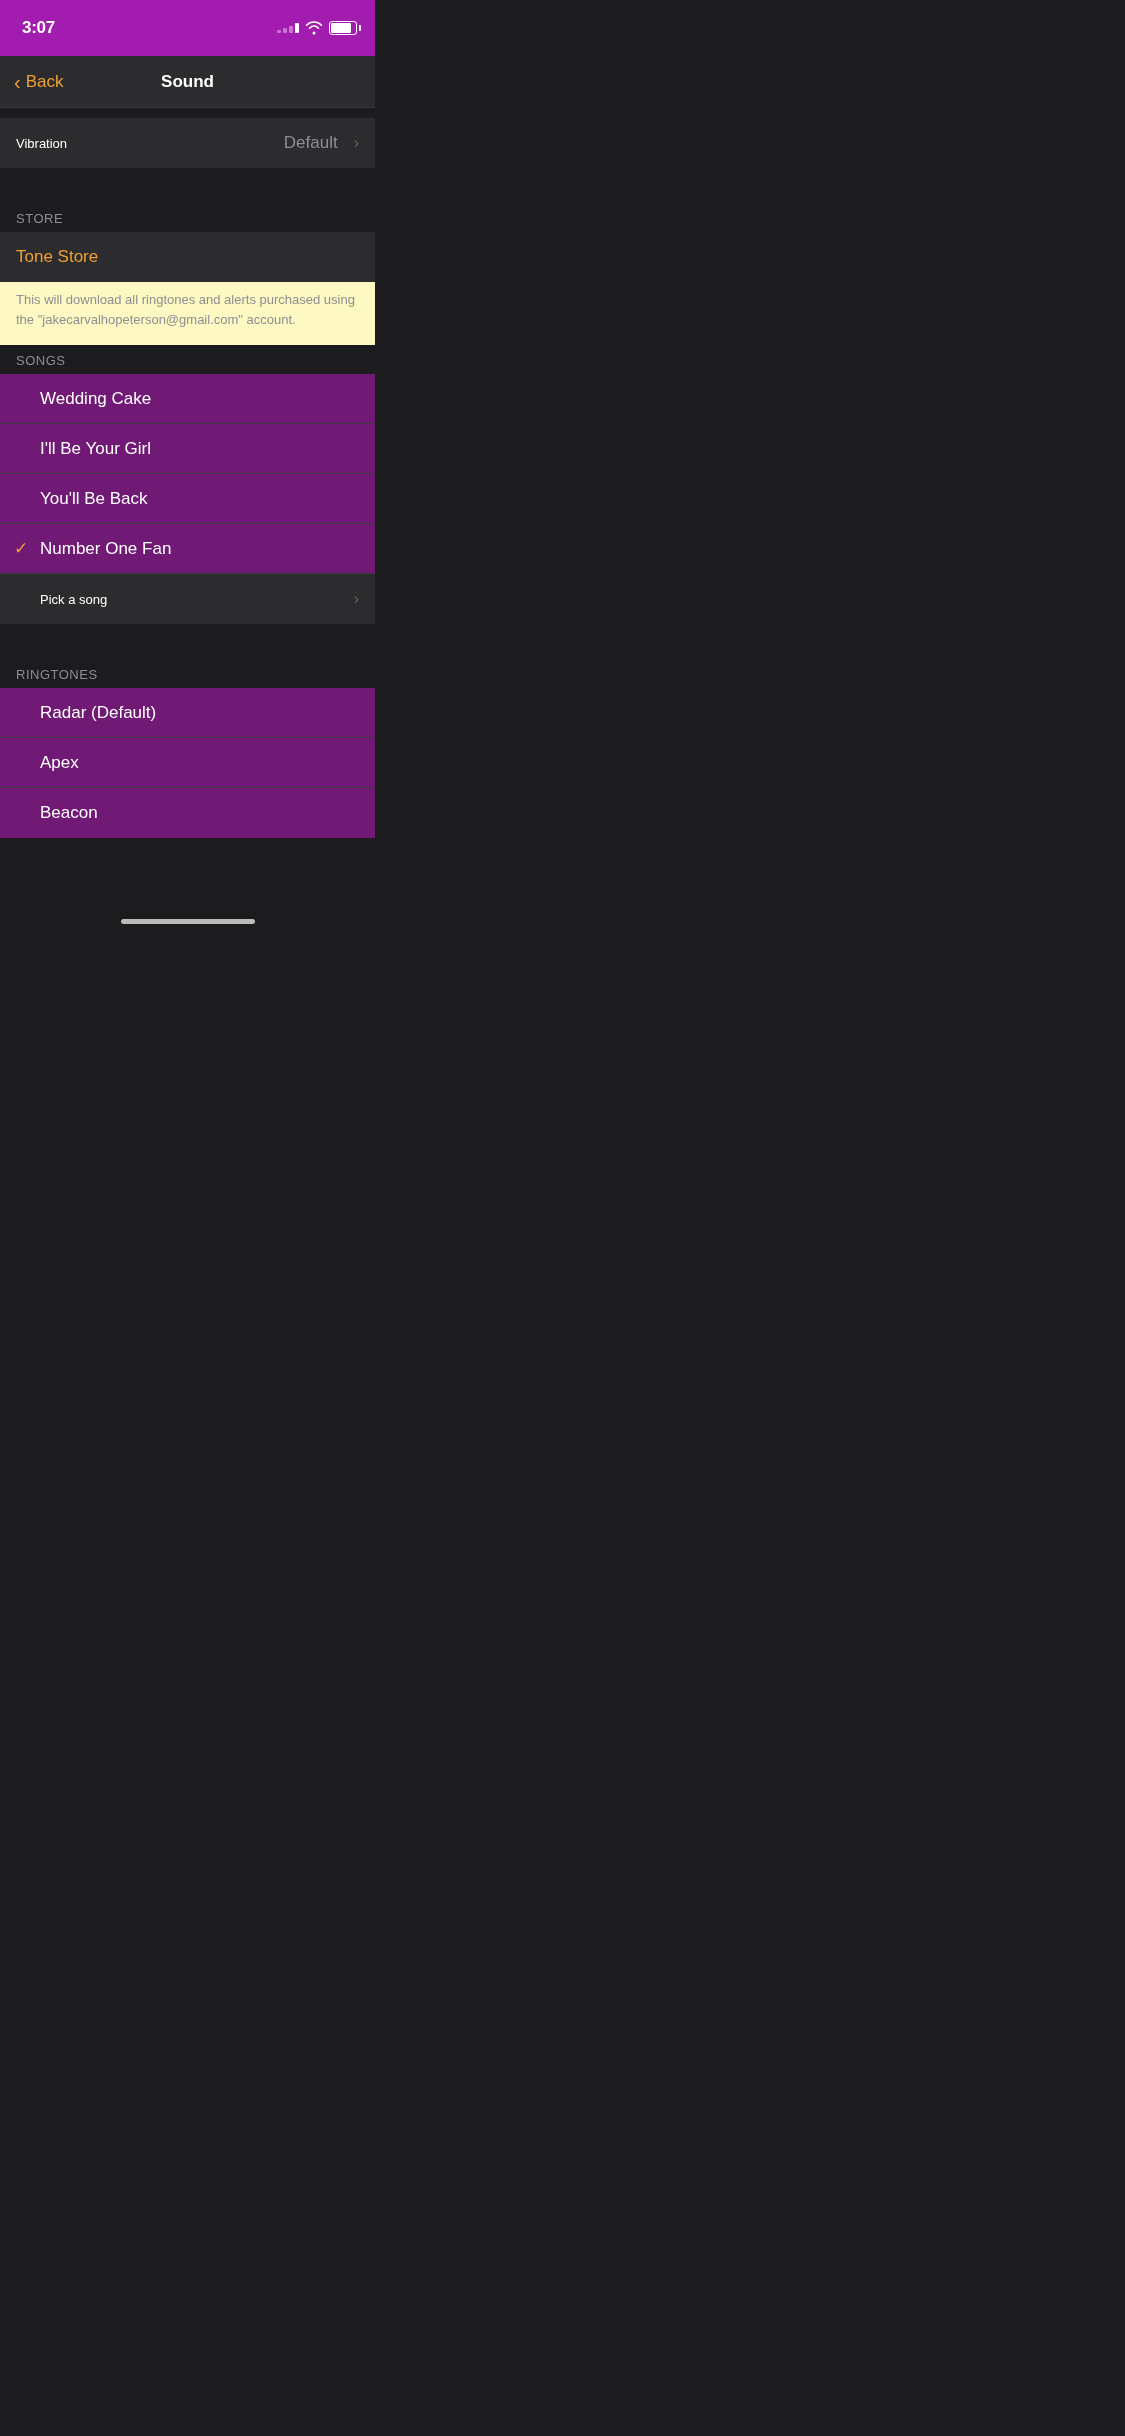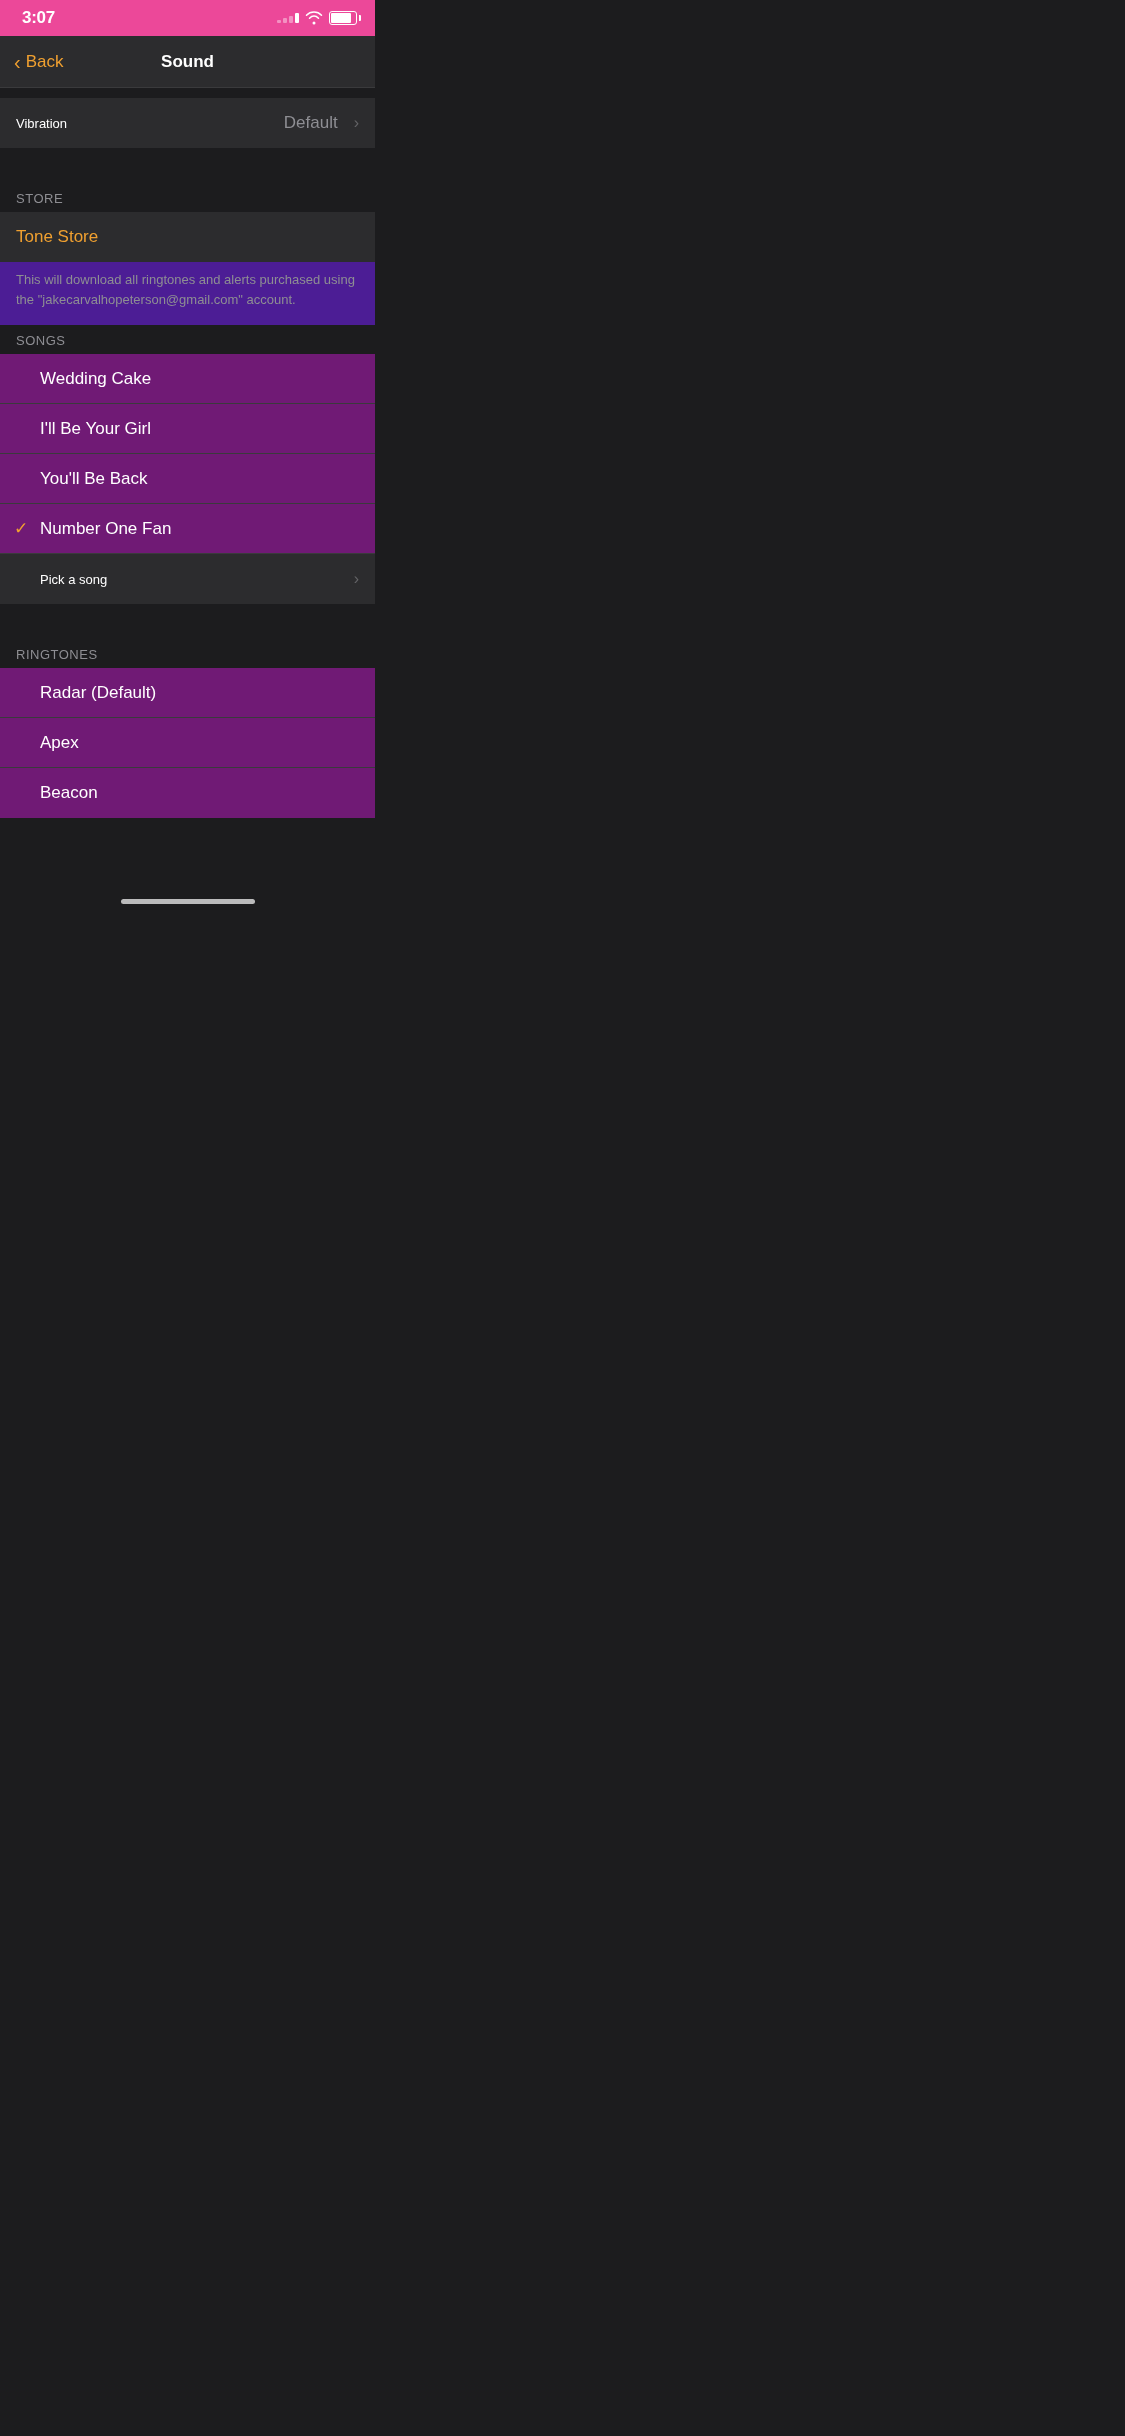--- a/index.html
+++ b/index.html
@@ -9,22 +9,22 @@
       background: #1c1c1e;
       font-family: -apple-system, 'Helvetica Neue', Helvetica, Arial, sans-serif;
       color: #ffffff;
       width: 375px;
       min-height: 812px;
       overflow-x: hidden;
     }
 
     
     .status-bar {
-      background: #ec4899;
-      height: 36px;
+      background: #a21caf;
+      height: 56px;
       display: flex;
       align-items: center;
       justify-content: space-between;
       padding: 0 18px 0 22px;
     }
     .status-time {
       font-size: 17px;
       font-weight: 600;
       color: #ffffff;
       letter-spacing: -0.3px;
@@ -164,21 +164,21 @@
     }
 
     
     .link-orange {
       font-size: 17px;
       color: #f0a030;
     }
 
     
     .description-text {
-      background: #4c1d95;
+      background: #fef9c3;
       padding: 8px 16px 16px 16px;
       font-size: 13px;
       color: #8e8e93;
       line-height: 1.5;
     }
 
     
     .song-item {
       display: flex;
       align-items: center;

